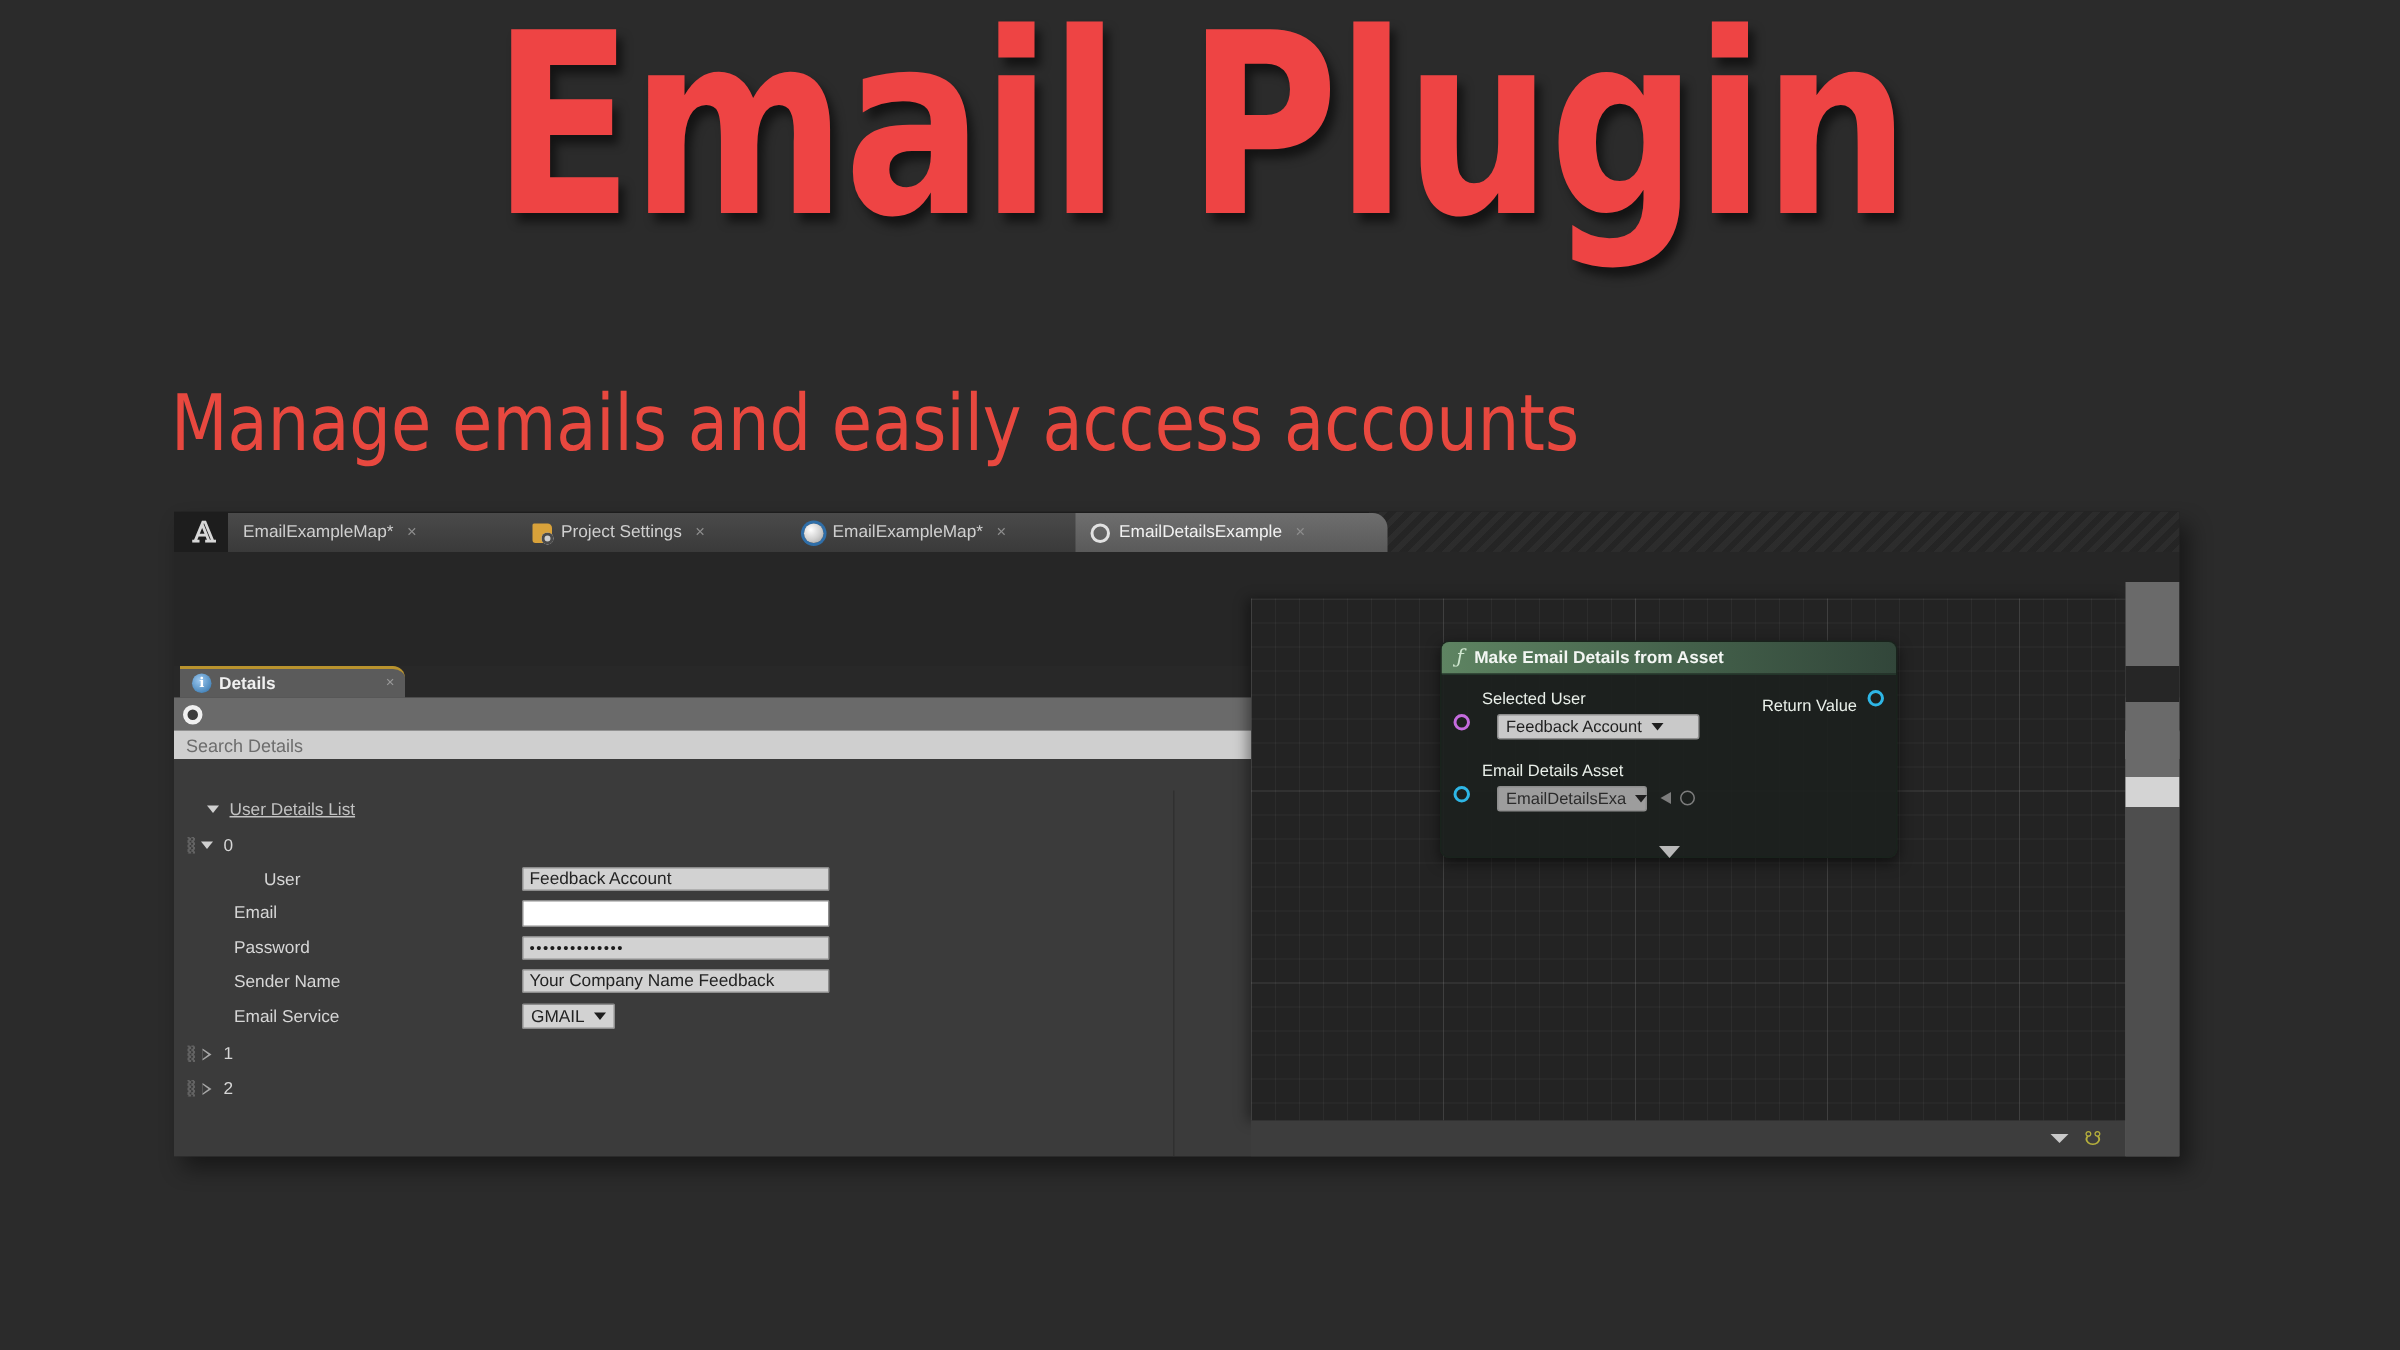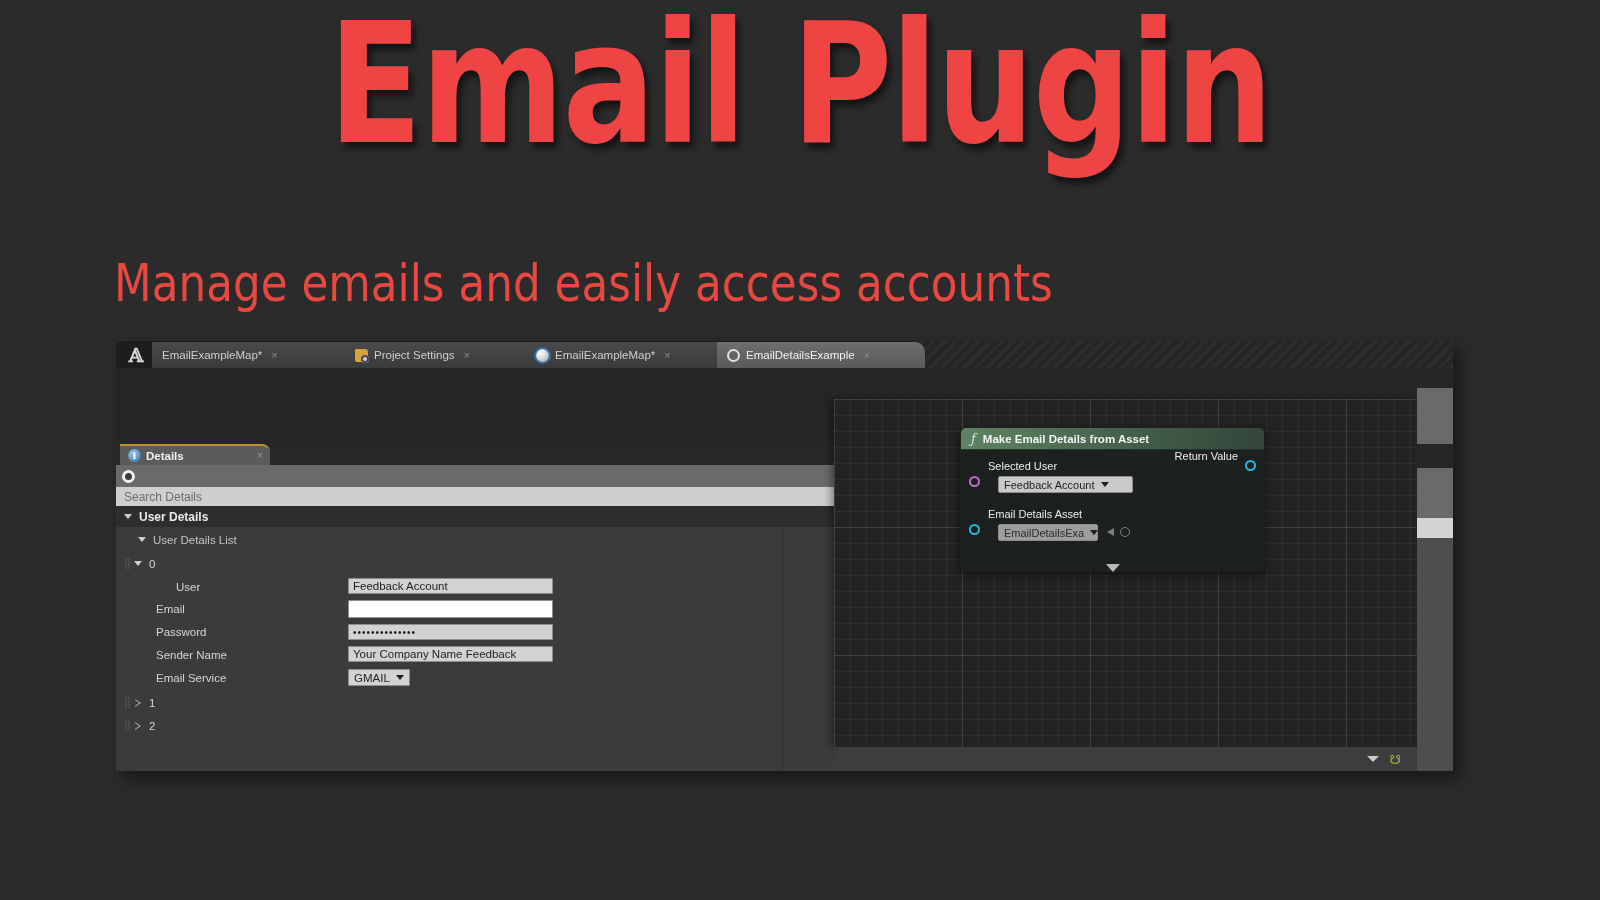--- a/index.html
+++ b/index.html
@@ -482,31 +482,27 @@
       <div class="details-subbar">
         <div class="lock-ico"></div>
       </div>
 
       <div class="search-row">
         <input type="text" placeholder="Search Details" style="">
       </div>
 
       <div class="prop-area">
 
-        <div class="cat-header">
-          <span class="tri open"></span>
-          <span class="cat-label">User Details</span>
-        </div>
 
         <div class="splitter-v"></div>
 
         <div class="row" style="top:21px;height:25px;">
           <span style="width:22px;"></span>
           <span class="tri open"></span>
-          <span class="rlabel dim" style="margin-left:7px;">User Details List</span>
+          <span class="rlabel dim" style="margin-left:7px;text-decoration:underline;">User Details List</span>
         </div>
         <div class="rcol" style="top:26px;">3 Array elem</div>
 
         <div class="row" style="top:46px;height:23px;">
           <span class="dragdots" style="margin-left:9px;"></span>
           <span class="tri open" style="margin-left:4px;"></span>
           <span class="rlabel" style="margin-left:7px;">0</span>
         </div>
         <div class="rcol" style="top:50px;">Feedback Acc</div>
 
@@ -583,21 +579,21 @@
           <span class="pin object" style="left:8px; top:74px;"></span>
           <span class="pin-in-label" style="left:27px; top:58px;">Email Details Asset</span>
           <div class="bp-combo dim" style="left:37px; top:74px; width:100px;">
             <span>EmailDetailsExa</span>
             <span class="caret"></span>
           </div>
           <span class="bp-arrow-back" style="left:146px; top:78px;"></span>
           <span class="bp-browse" style="left:159px; top:77px;"></span>
 
           <span class="pin object" style="right:8px; top:10px;"></span>
-          <span class="pin-out-label" style="top:0;">Return Value</span>
+          <span class="pin-out-label" style="top:15px;">Return Value</span>
 
           <span class="bp-expander"></span>
         </div>
       </div>
     </div>
 
     <div class="graph-footer">
       <span class="fcaret"></span>
       <span class="fbp">☋</span>
     </div>

